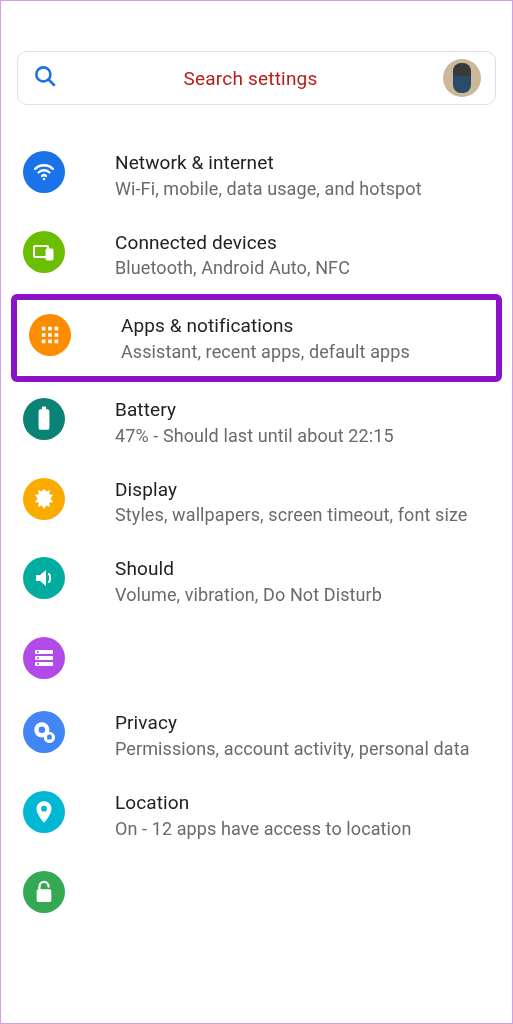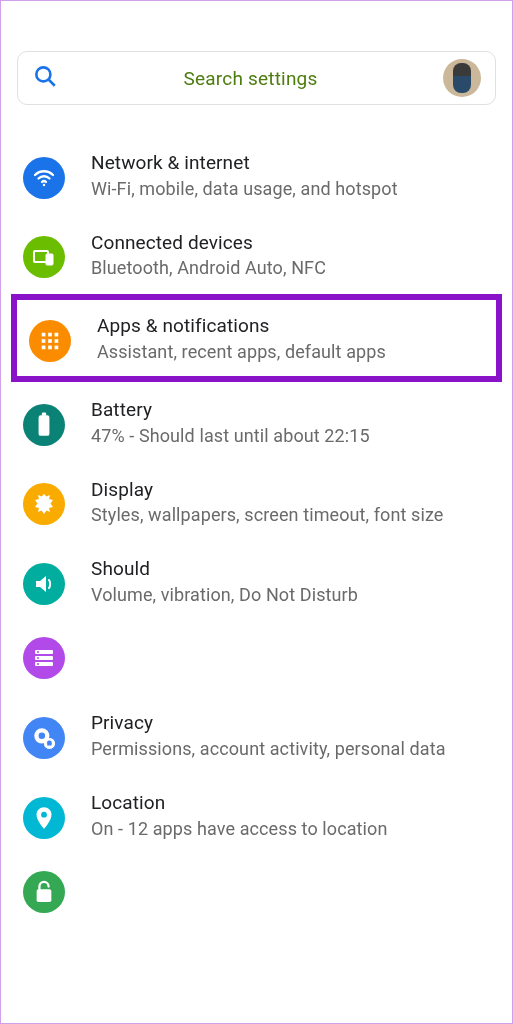--- a/index.html
+++ b/index.html
@@ -17,41 +17,42 @@
       border: 1px solid #e0e0e0;
       border-radius: 10px;
       display: flex;
       align-items: center;
       padding: 0 14px;
     }
     .search-icon { color: #1a73e8; flex: 0 0 auto; }
     .search-text {
       flex: 1;
       text-align: center;
-      color: #4d7c0f;
+      color: #b91c1c;
       font-size: 19px;
       font-weight: 400;
       letter-spacing: 0.2px;
     }
     .avatar {
       width: 38px; height: 38px; border-radius: 50%;
       background: #cbb89a;
       display: flex; align-items: center; justify-content: center;
       overflow: hidden; flex: 0 0 auto;
     }
     .avatar-inner {
       width: 18px; height: 30px; border-radius: 8px;
       background: linear-gradient(#3a3a3a 45%, #2a4a6a 45%);
     }
     .list { padding-top: 6px; }
     .item {
       display: flex;
-      align-items: flex-end;
+      align-items: flex-start;
       padding: 16px 22px 16px 22px;
       cursor: pointer;
+      gap: 24px;
     }
     .icon-circle {
       width: 42px; height: 42px; border-radius: 50%;
       display: flex; align-items: center; justify-content: center;
       flex: 0 0 auto;
       color: white;
     }
     .item-text { margin-left: 26px; }
     .item-title {
       font-size: 19px;
@@ -61,21 +62,21 @@
       line-height: 1.3;
     }
     .item-sub {
       font-size: 18px;
       color: #6a6a6a;
       margin-top: 2px;
       letter-spacing: 0.1px;
     }
     .highlight {
       border: 6px solid #8a12c9;
-      border-radius: 0;
+      border-radius: 6px;
       margin: 0 10px;
       padding: 14px 12px 14px 12px;
     }
     .highlight .item-text { margin-left: 26px; }
     
     .c-blue   { background:#1a73e8; }
     .c-green  { background:#6bbd00; }
     .c-orange { background:#fb8c00; }
     .c-teal   { background:#0b8276; }
     .c-amber  { background:#f9ab00; }

